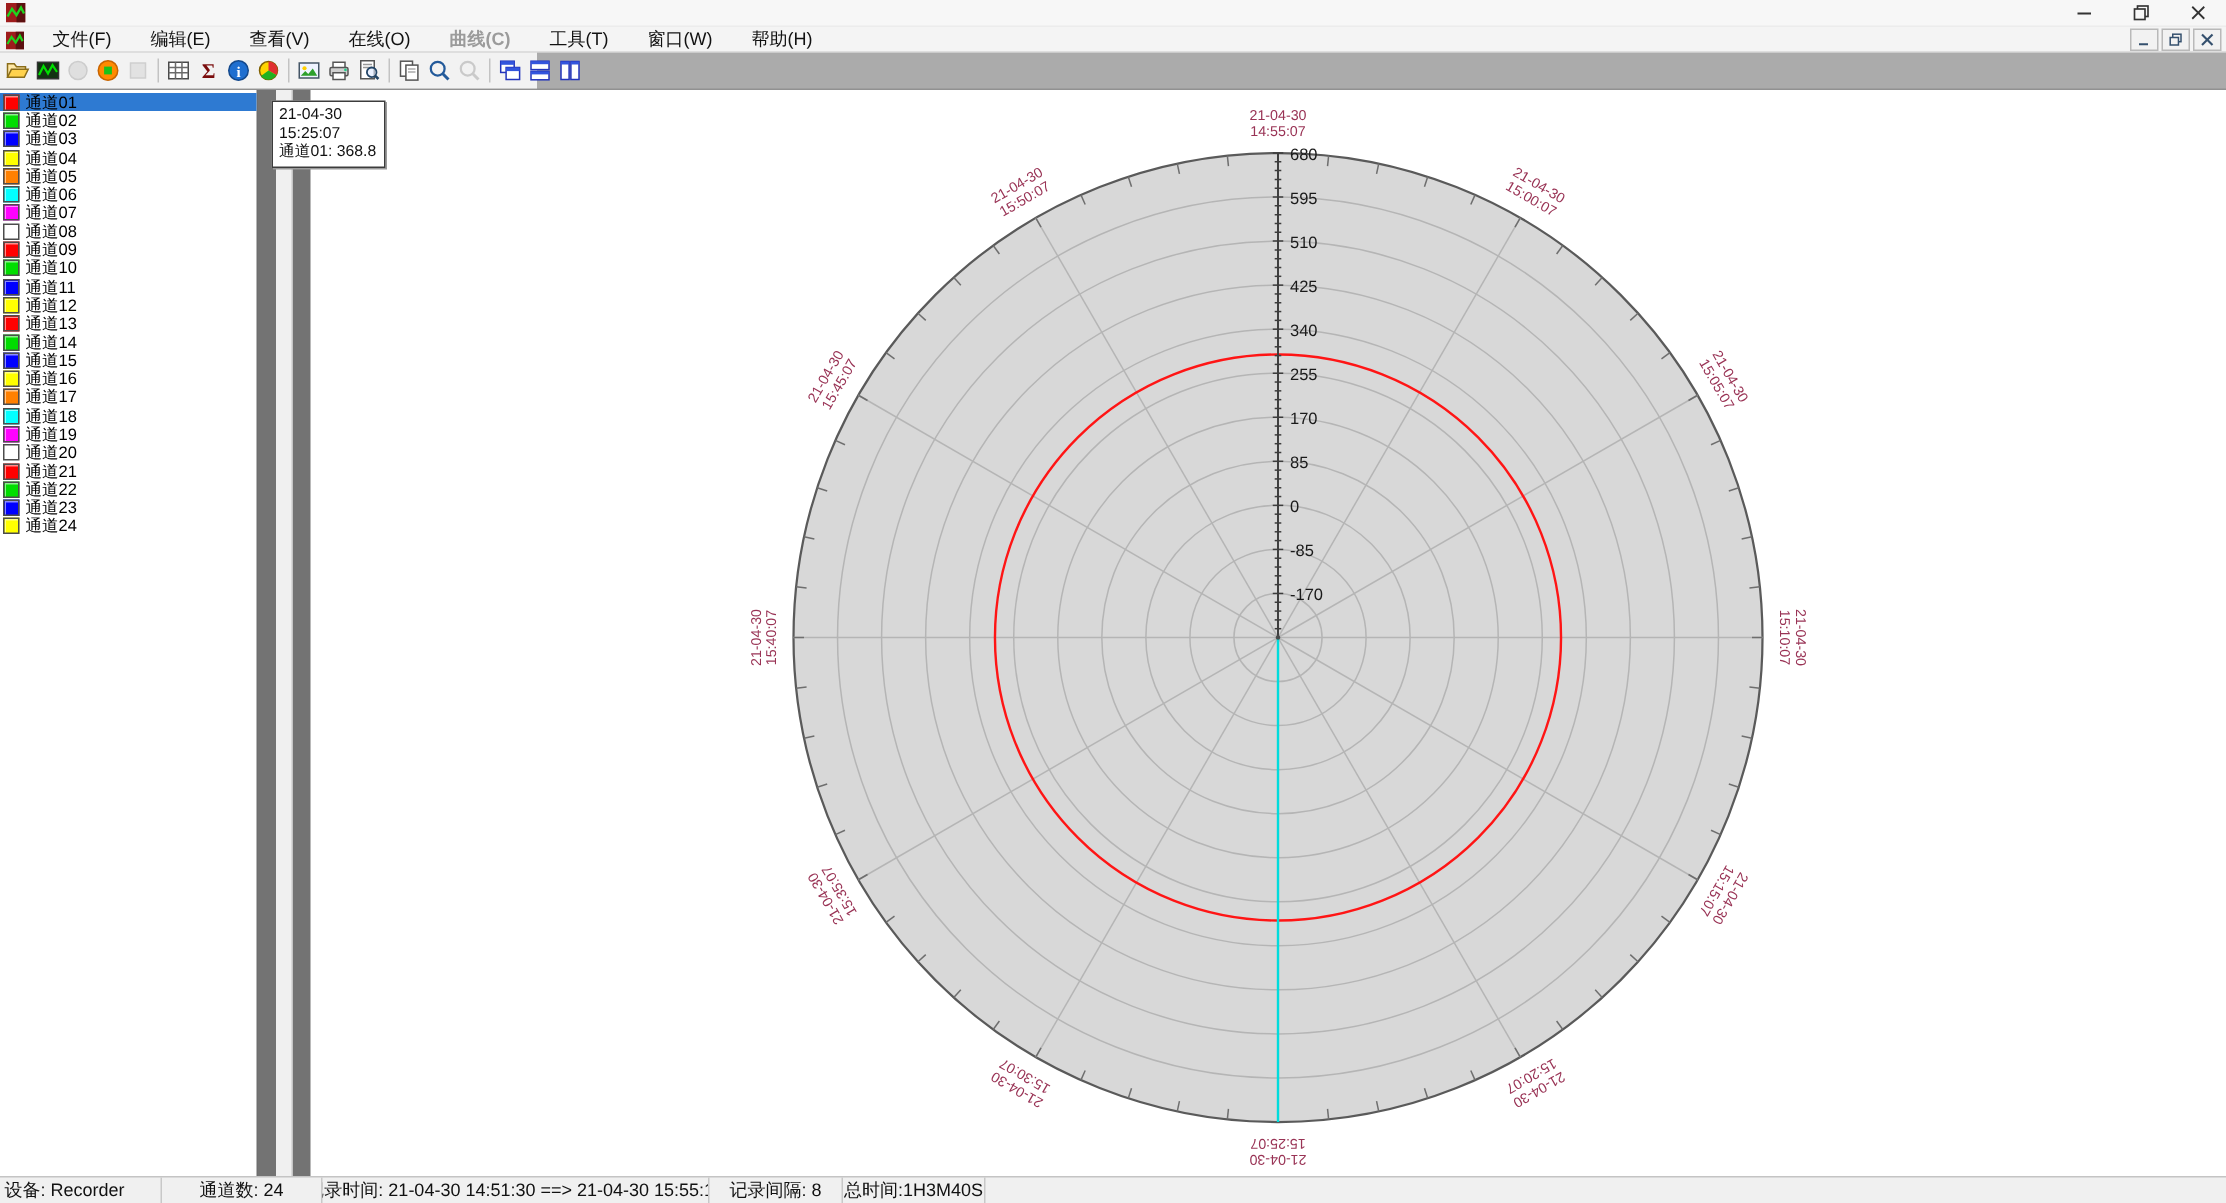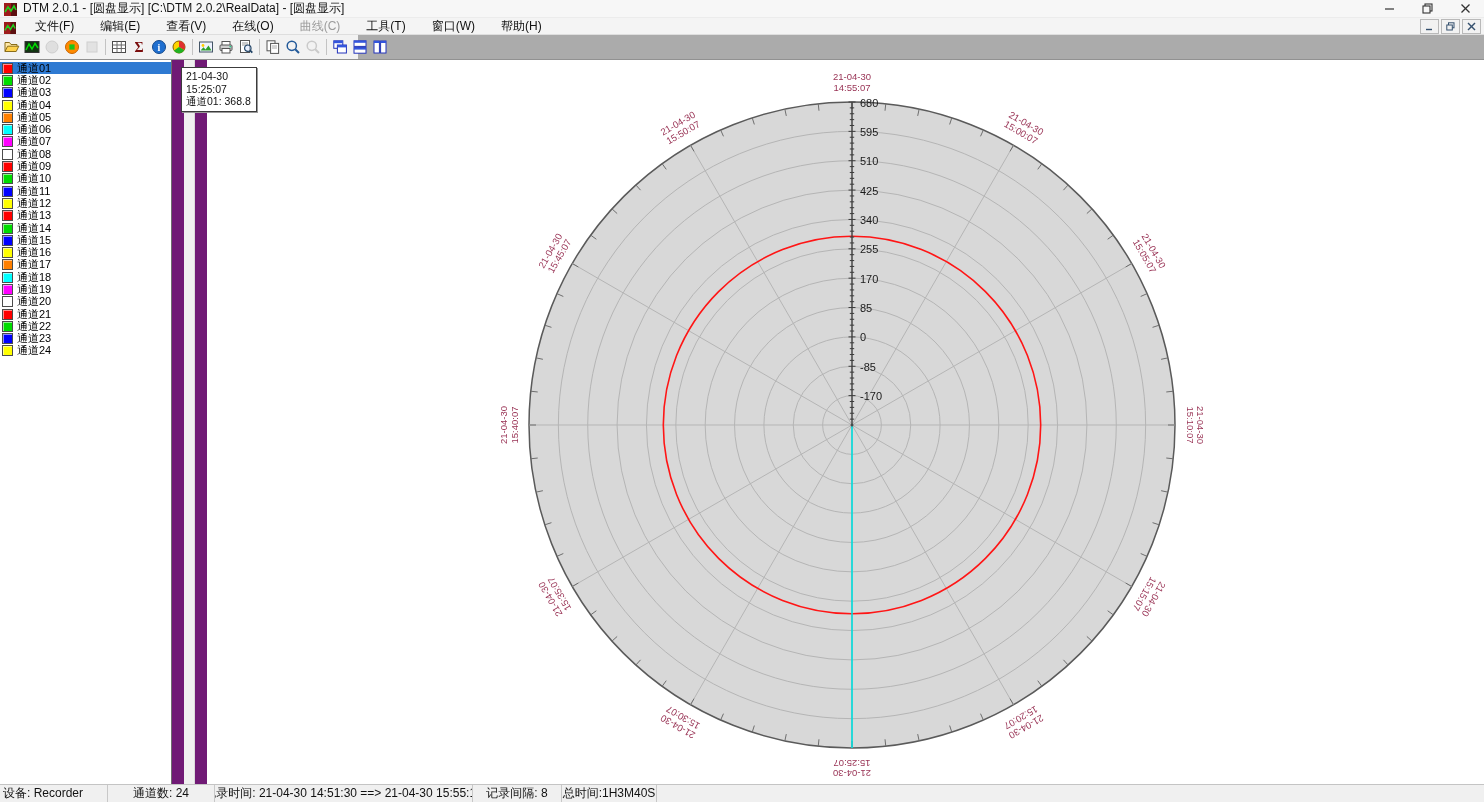--- a/index.html
+++ b/index.html
@@ -11,34 +11,34 @@
   .appicon{width:13px;height:13px;margin:0 6px 0 4px;flex:0 0 auto;}
   .titletext{font-size:12px;color:#111;white-space:nowrap;}
   .wincontrols{margin-left:auto;display:flex;height:100%;}
   .wc{width:38px;height:100%;display:flex;align-items:center;justify-content:center;color:#333;}
   .wc svg{display:block;}
 
   
   .menubar{height:16px;background:#f4f4f4;display:flex;align-items:center;flex:0 0 auto;border-bottom:1px solid #dedede;}
   .menubar-items{display:flex;align-items:center;height:100%;}
   .menu-item{font-size:12px;color:#111;padding:0 13px;height:100%;display:flex;align-items:center;white-space:nowrap;}
-  .menu-item.disabled{color:#9b9b9b;}
+  .menu-item.disabled{color:#9b9b9b;font-weight:bold;}
   .mdi-controls{margin-left:auto;display:flex;gap:2px;padding-right:3px;}
   .mdi-btn{width:17px;height:13px;background:#f2f2f2;border:1px solid #b9b9b9;display:flex;align-items:center;justify-content:center;}
   .mdi-btn svg{display:block;}
 
   
   .toolbar{height:24px;background:#ababab;flex:0 0 auto;border-bottom:1px solid #919191;display:flex;}
   .toolband{width:358px;height:100%;background:#f2f2f2;display:flex;align-items:center;padding-left:2px;box-sizing:border-box;}
   .tbtn{width:20px;height:20px;display:flex;align-items:center;justify-content:center;flex:0 0 auto;}
   .tbtn.disabled{opacity:.45;filter:grayscale(1);}
   .tsep{width:1px;height:16px;background:#c3c3c3;margin:0 3px;flex:0 0 auto;}
 
   
-  .content{flex:1 1 auto;display:flex;position:relative;background:#701a75;min-height:0;gap:12px;}
+  .content{flex:1 1 auto;display:flex;position:relative;background:#737373;min-height:0;gap:12px;}
   .sidebar{width:172px;flex:0 0 auto;background:#fff;border-right:1px solid #6e6e6e;padding-top:2px;box-sizing:border-box;}
   .chan-row{height:12.3px;display:flex;align-items:center;padding-left:2px;font-size:11px;color:#000;white-space:nowrap;}
   .chan-row.selected{background:#2e7ad2;}
   .chan-sq{width:9px;height:9px;border:1px solid #4c4c4c;box-shadow:inset 1px 1px 0 rgba(255,255,255,.55);margin-right:4px;flex:0 0 auto;}
   .splitter{width:10px;flex:0 0 auto;background:#f0f0f0;border-right:1px solid #dadada;}
   .chartpanel{flex:1 1 auto;position:relative;background:#fff;min-width:0;}
   .chartpanel svg{display:block;}
 
   
   .tooltip{position:absolute;left:181px;top:7px;background:#fff;border:1px solid #3c3c3c;
@@ -60,21 +60,20 @@
 <div class="app">
 
   <div class="titlebar">
     <span class="appicon">
       <svg width="13" height="13" viewBox="0 0 13 13">
           <rect x="0" y="0" width="13" height="13" fill="#9e1c1c"></rect>
           <rect x="7" y="0" width="6" height="13" fill="#5c1010"></rect>
           <polyline points="1,9 4,4 7,8 10,3 12,7" fill="none" stroke="#1fd41f" stroke-width="1.6"></polyline>
         </svg>
     </span>
-    <span class="titletext">DTM 2.0.1 - [圆盘显示] [C:\DTM 2.0.2\RealData] - [圆盘显示]</span>
     <span class="wincontrols">
       <span class="wc">
           <svg width="11" height="11" viewBox="0 0 11 11">
             <line x1="1" y1="6" x2="10" y2="6" stroke="#333" stroke-width="1.2"></line>
           </svg>
         </span>
       <span class="wc">
           <svg width="11" height="11" viewBox="0 0 11 11">
             <rect x="3" y="1" width="7" height="7" fill="none" stroke="#333" stroke-width="1.1"></rect>
             <rect x="1" y="3" width="7" height="7" fill="#f7f7f7" stroke="#333" stroke-width="1.1"></rect>

